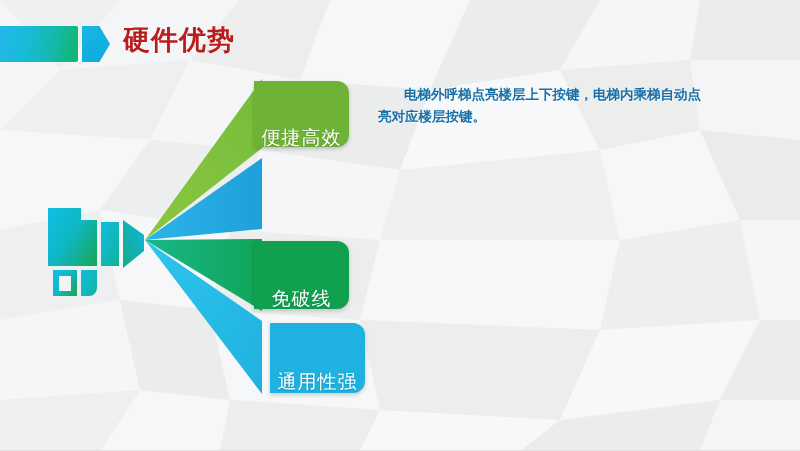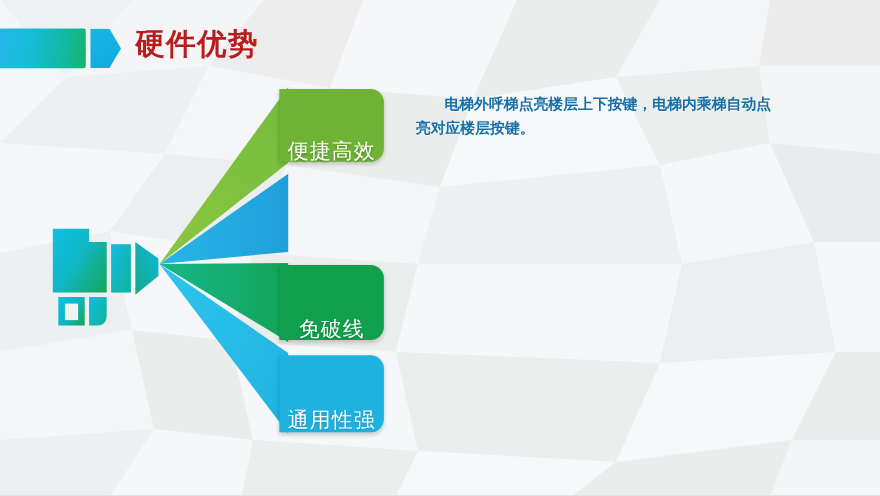--- a/index.html
+++ b/index.html
@@ -50,21 +50,21 @@
   }
   .label-box span{
     color:#ffffff;font-weight:normal;font-size:19px;letter-spacing:1px;
     text-shadow:0 1px 2px rgba(0,0,0,.22);
     white-space:nowrap;
     margin-top:48px;
   }
   .lb1{left:254px;top:81px;height:66px;background:#6fb336;}
   .lb2{left:254px;top:160px;height:68px;background:#1e9cd7;}
   .lb3{left:254px;top:241px;height:68px;background:#10a04e;}
-  .lb4{left:254px;top:323px;height:70px;background:#1fb2e0;}
+  .lb4{left:270px;top:323px;height:70px;background:#1fb2e0;}
 
   
   .desc{
     position:absolute;z-index:7;
     width:330px;left:378px;
     color:#176fa8;
     font-size:13.5px;font-weight:bold;line-height:1.62;
     text-indent:26px;
     text-shadow:0 1px 0 rgba(255,255,255,.65);
   }

